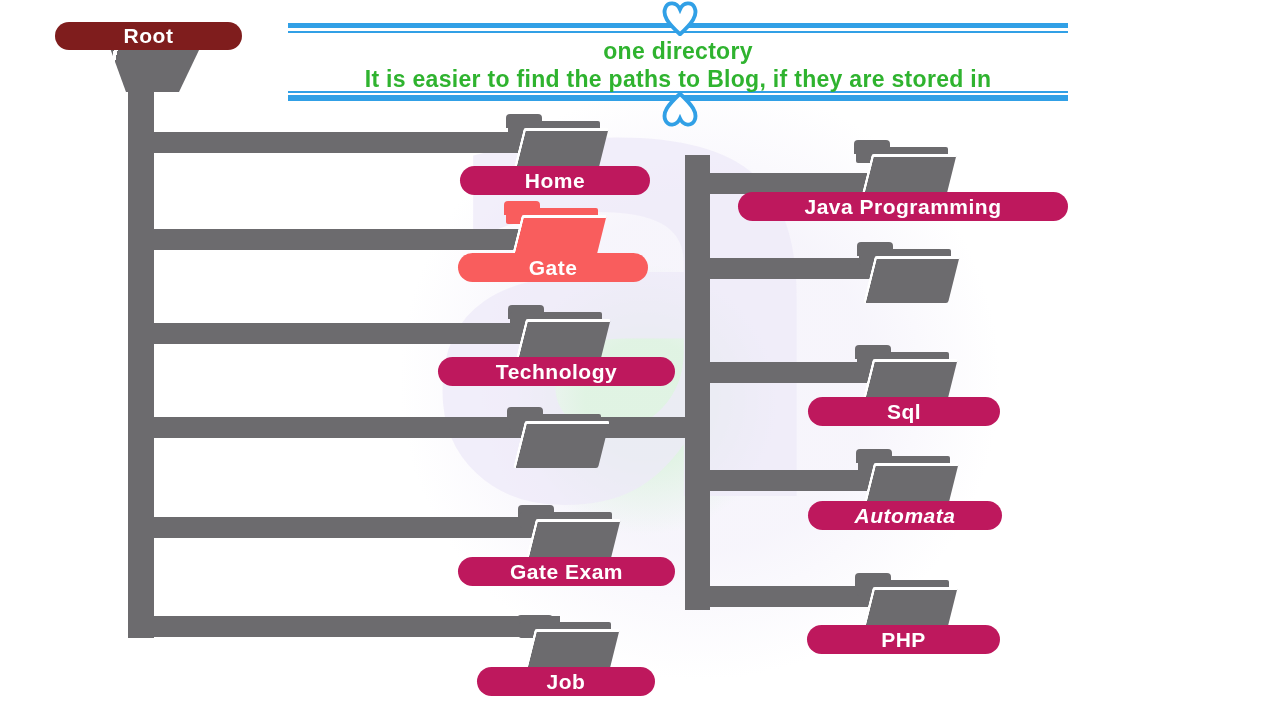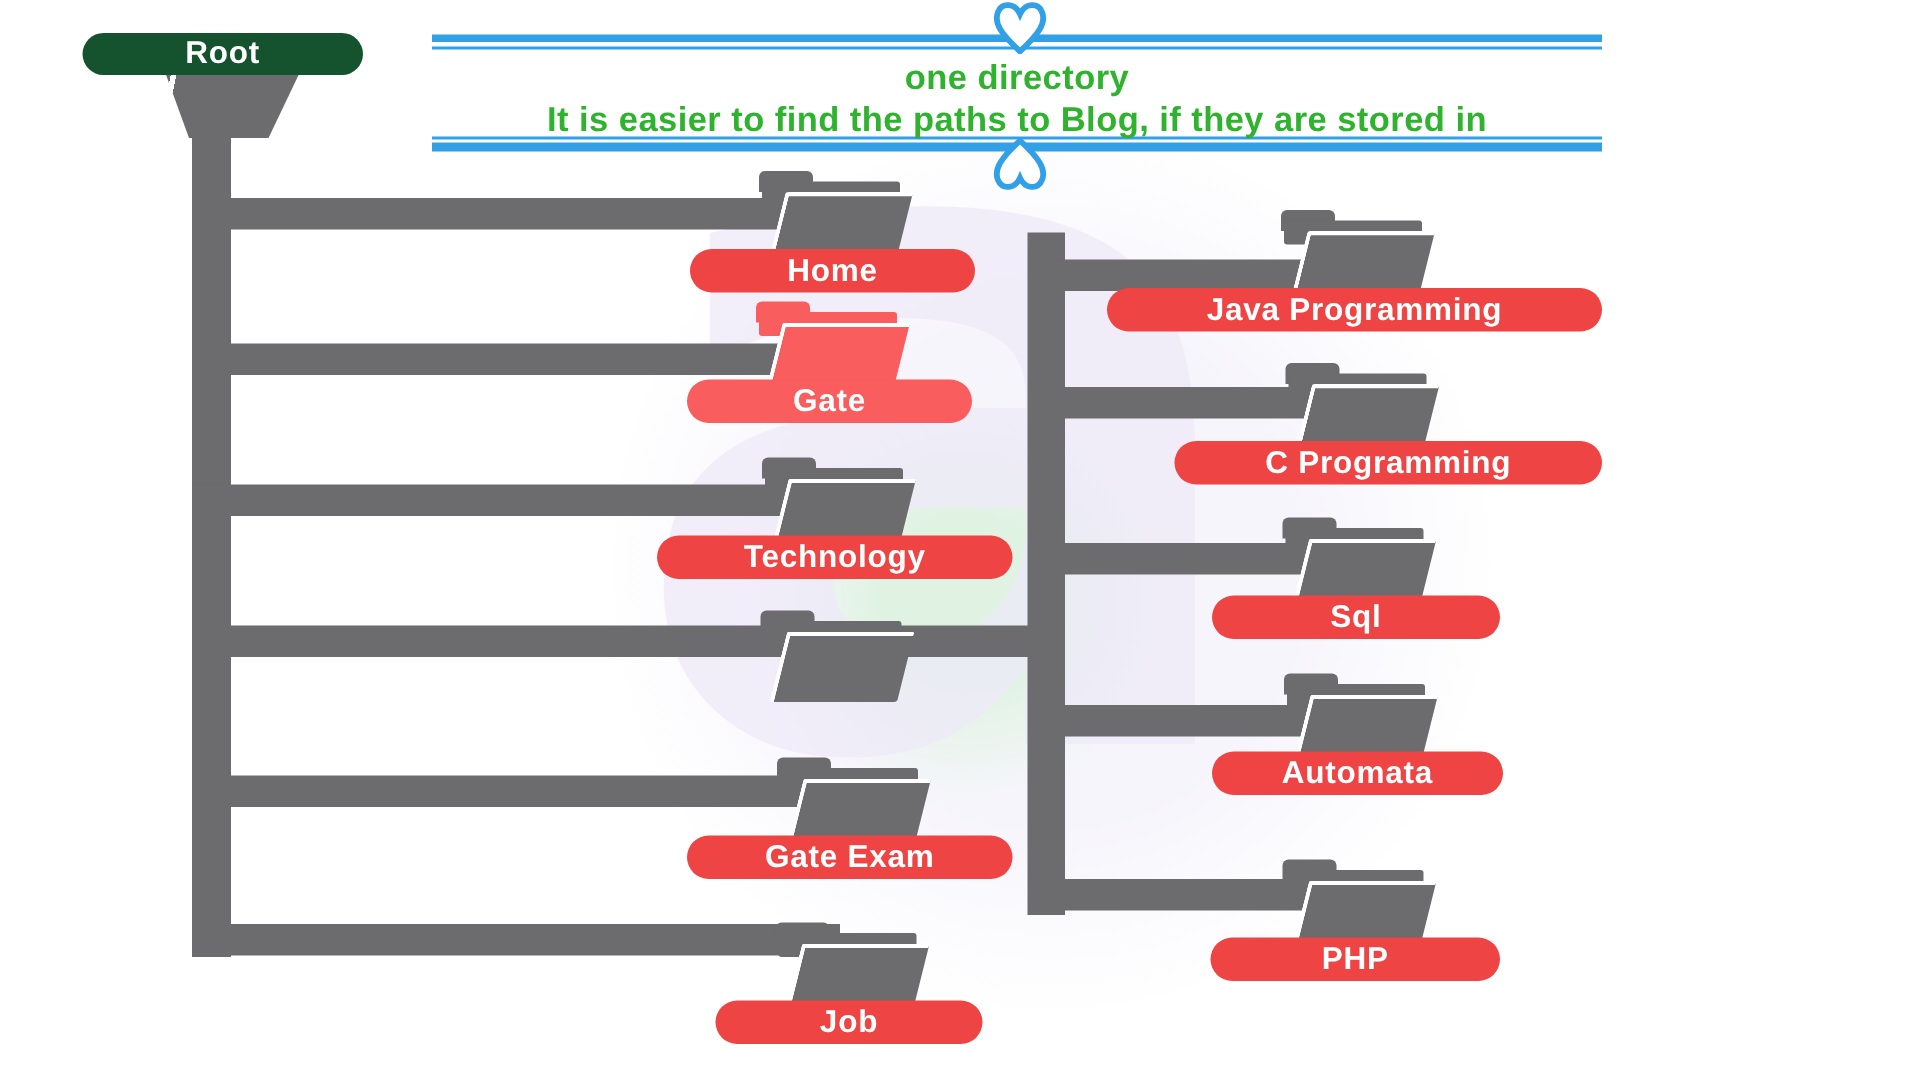--- a/index.html
+++ b/index.html
@@ -20,32 +20,32 @@
   .bar{position:absolute;background:#6c6b6e;z-index:1;}
 
   
   .node{position:absolute;height:84px;z-index:2;}
   .folder{position:absolute;top:0;left:calc(50% - 57px);width:115px;height:58px;z-index:1;}
   .f-tab{position:absolute;left:8px;top:0;width:36px;height:14px;background:#6c6b6e;border-radius:4px 4px 0 0;}
   .f-back{position:absolute;left:10px;top:7px;width:92px;height:16px;background:#6c6b6e;border-radius:2px;}
   .f-front{position:absolute;left:14px;top:14px;width:82px;height:44px;background:#6c6b6e;
            border-left:3px solid #fff;border-top:3px solid #fff;border-radius:2px;
            transform:skewX(-14deg);transform-origin:bottom left;}
-  .pill{position:absolute;left:0;right:0;top:52px;height:29px;background:#ef4444;border-radius:16px;
+  .pill{position:absolute;left:0;right:0;top:52px;height:29px;background:#be185d;border-radius:16px;
         color:#fff;font-weight:bold;font-size:21px;line-height:29px;text-align:center;
         letter-spacing:0.5px;z-index:2;}
   .node.red .f-tab,.node.red .f-back,.node.red .f-front,.node.red .pill{background:#f95d5d;}
   .folder.shift-l{left:calc(50% - 77px);}
 
   
   .root-node{position:absolute;left:55px;top:22px;width:187px;height:72px;z-index:2;}
   .root-body{position:absolute;left:45px;top:26px;width:100px;height:44px;z-index:1;
     background:linear-gradient(102deg,#6c6b6e 0 13%,#ffffff 13% 16.5%,#6c6b6e 16.5%);
     clip-path:polygon(10% 0,100% 0,79% 100%,26% 100%);}
-  .root-pill{position:absolute;left:0;top:0;width:187px;height:28px;background:#14532d;border-radius:15px;
+  .root-pill{position:absolute;left:0;top:0;width:187px;height:28px;background:#7f1d1d;border-radius:15px;
     color:#fff;font-weight:bold;font-size:21px;line-height:28px;text-align:center;letter-spacing:0.5px;z-index:2;}
 
   
   .rline{position:absolute;left:288px;width:780px;background:#31a0e6;z-index:3;}
   .heart{position:absolute;z-index:4;}
   .banner-text{position:absolute;left:288px;top:37px;width:780px;z-index:4;text-align:center;
     color:#2fb32f;font-weight:bold;font-size:23px;line-height:28px;letter-spacing:0.3px;}
 </style>
 </head>
 <body>
@@ -135,33 +135,32 @@
     </div>
   <div class="pill">Java Programming</div>
 </div>
 
 <div class="node" style="left:783px;top:242px;width:285px;">
   <div class="folder shift-l">
       <div class="f-tab"></div>
       <div class="f-back"></div>
       <div class="f-front"></div>
     </div>
-  <div class="pill">C Programming</div>
 </div>
 
 <div class="node" style="left:808px;top:345px;width:192px;">
   <div class="folder">
       <div class="f-tab"></div>
       <div class="f-back"></div>
       <div class="f-front"></div>
     </div>
   <div class="pill">Sql</div>
 </div>
 
-<div class="node" style="left:808px;top:449px;width:194px;">
+<div class="node" style="left:808px;top:449px;width:194px;font-style:italic;">
   <div class="folder">
       <div class="f-tab"></div>
       <div class="f-back"></div>
       <div class="f-front"></div>
     </div>
   <div class="pill">Automata</div>
 </div>
 
 <div class="node" style="left:807px;top:573px;width:193px;">
   <div class="folder">

